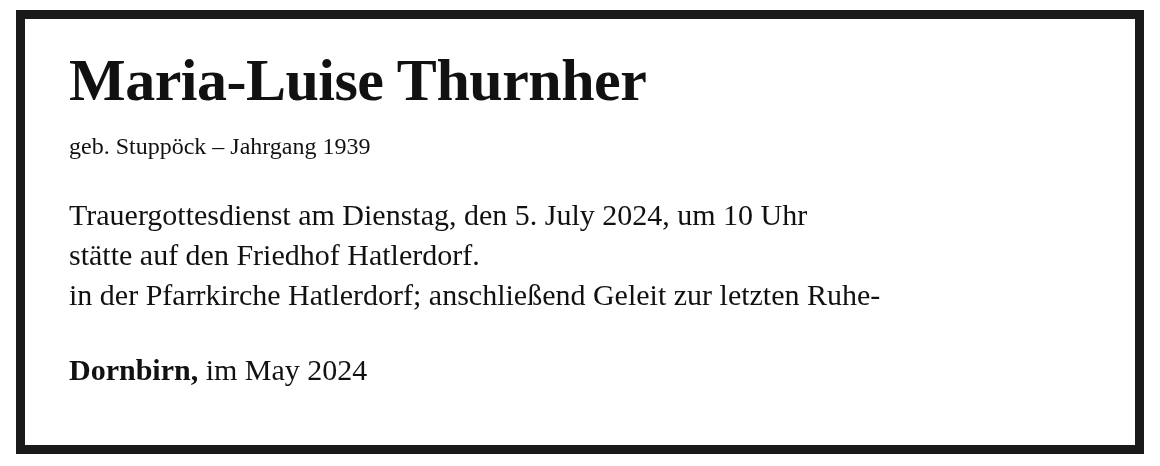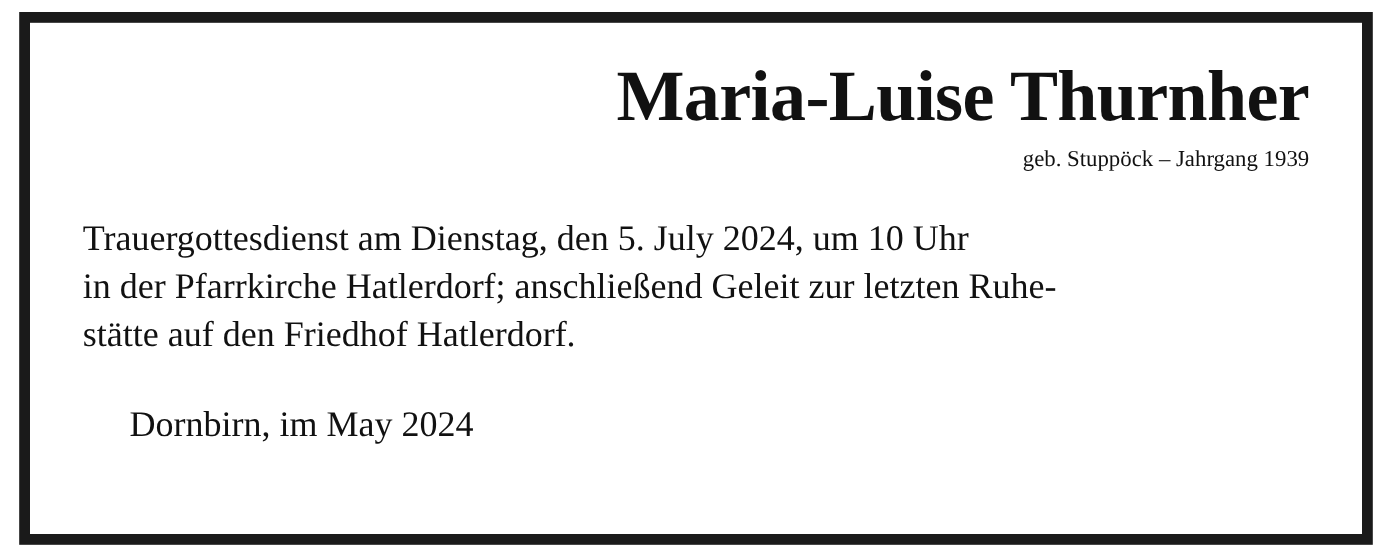--- a/index.html
+++ b/index.html
@@ -36,71 +36,70 @@
   .notice-inner {
     position: absolute;
     left: 0;
     top: 0;
     right: 0;
     bottom: 0;
     padding: 30px 44px 20px 44px;
     box-sizing: border-box;
   }
   .name-block {
-    text-align: right;
+    text-align: left;
   }
   .deceased-name {
     font-size: 60px;
     font-weight: bold;
     letter-spacing: -0.5px;
     line-height: 1.05;
     margin: 0;
   }
   .name-sub {
-    font-size: 19px;
+    font-size: 24px;
     line-height: 1.2;
-    margin-top: 10px;
+    margin-top: 20px;
   }
   .service-text {
     margin-top: 34px;
     font-size: 30px;
     line-height: 1.33;
     text-align: left;
     hyphens: manual;
   }
   .service-text .ln {
     display: block;
     white-space: nowrap;
   }
   .place-line {
     margin-top: 38px;
     font-size: 30px;
     line-height: 1.2;
   }
   .place-line .city {
-    font-weight: normal;
-    margin-left: 39px;
+    font-weight: bold;
   }
 </style>
 </head>
 <body>
 
 <div class="notice-outer">
   <div class="notice-frame">
     <div class="notice-inner">
 
       <div class="name-block">
         <div class="deceased-name">Maria-Luise Thurnher</div>
         <div class="name-sub">geb. Stuppöck – Jahrgang 1939</div>
       </div>
 
       <div class="service-text">
         <span class="ln">Trauergottesdienst am Dienstag, den 5. July 2024, um 10 Uhr</span>
+        <span class="ln">stätte auf den Friedhof Hatlerdorf.</span>
         <span class="ln">in der Pfarrkirche Hatlerdorf; anschließend Geleit zur letzten Ruhe-</span>
-        <span class="ln">stätte auf den Friedhof Hatlerdorf.</span>
       </div>
 
       <div class="place-line">
         <span class="city">Dornbirn,</span><span> im May 2024</span>
       </div>
 
     </div>
   </div>
 </div>
 

